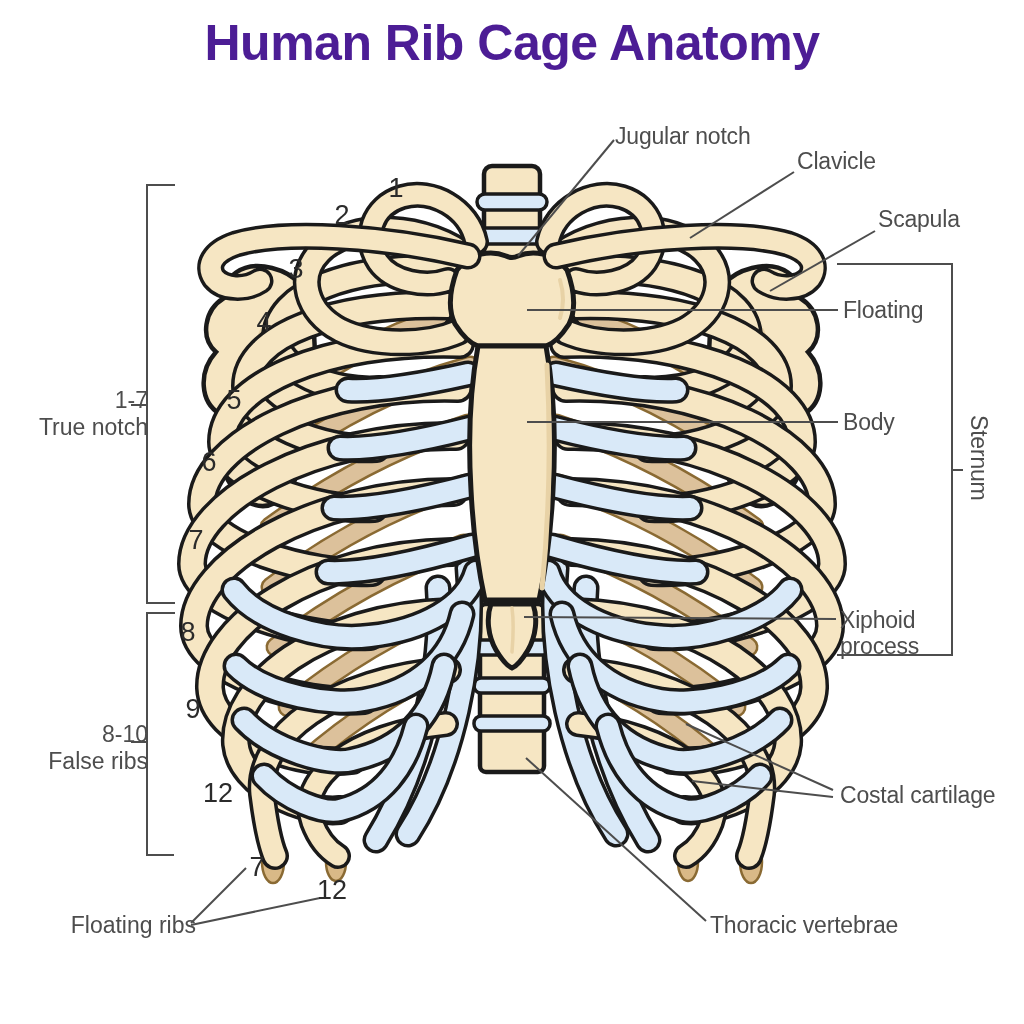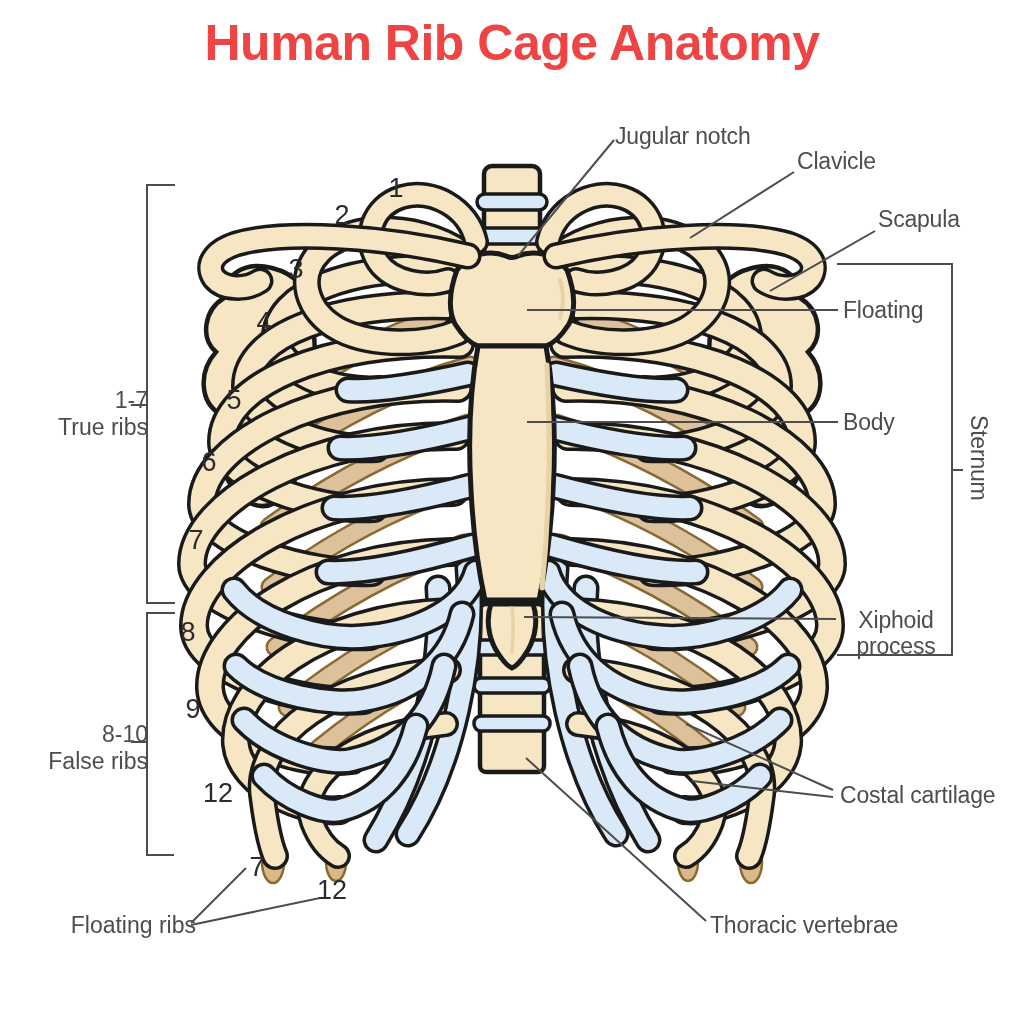--- a/index.html
+++ b/index.html
@@ -3,36 +3,36 @@
 <meta charset="utf-8">
 <style>
   :root{
     --bone:#f6e6c3; --bone-shade:#e8d2a6; --cart:#d9e9f8; --post:#dcc19b;
     --post-ol:#8a6a33; --tip:#d9b987; --outline:#1a1a1a; --label:#4d4d4d; --bg:#ffffff;
   }
   html,body{margin:0;padding:0;}
   body{width:1024px;height:1024px;background:var(--bg);font-family:"Liberation Sans",sans-serif;overflow:hidden;}
   .stage{position:relative;width:1024px;height:1024px;background:var(--bg);}
   .title{position:absolute;left:0;right:0;top:14px;margin:0;text-align:center;
-         font-size:50px;font-weight:600;letter-spacing:-0.5px;color:#ef4444;}
+         font-size:50px;font-weight:600;letter-spacing:-0.5px;color:#4c1d95;}
   svg.illo{position:absolute;left:0;top:0;}
   
   .ol{stroke:var(--outline);fill:none;stroke-linecap:round;}
   .bs{stroke:var(--bone);fill:none;stroke-linecap:round;}
   .cs{stroke:var(--cart);fill:none;stroke-linecap:round;}
   .ps{stroke:var(--post);fill:none;stroke-linecap:round;}
   .pol{stroke:var(--post-ol);fill:none;stroke-linecap:round;}
   .shade{stroke:var(--bone-shade);fill:none;stroke-linecap:round;}
   .solid-bone{fill:var(--bone);stroke:var(--outline);}
   .solid-cart{fill:var(--cart);stroke:var(--outline);}
   .lead{stroke:var(--label);stroke-width:2;fill:none;}
   
   .anat-label{position:absolute;font-size:23px;color:var(--label);letter-spacing:-0.2px;
               white-space:nowrap;transform:translateY(-50%);line-height:26px;}
-  .wrap2{white-space:normal;width:112px;text-align:center;}
+  .wrap2{white-space:normal;width:112px;}
   .vert{writing-mode:vertical-rl;white-space:nowrap;}
   .group-label{position:absolute;font-size:23px;color:var(--label);text-align:right;
                transform:translateY(-50%);line-height:27px;}
   .group-label span{display:block;}
   .num-label{position:absolute;font-size:27px;color:#2b2b2b;transform:translate(-50%,-50%);}
 </style>
 </head>
 <body>
 
 <div class="stage">
@@ -227,21 +227,21 @@
   <div class="anat-label" style="left:878px;top:219px;">Scapula</div>
   <div class="anat-label" style="left:843px;top:310px;">Floating</div>
   <div class="anat-label" style="left:843px;top:422px;">Body</div>
   <div class="anat-label vert" style="left:966px;top:415px;transform:none;">Sternum</div>
   <div class="anat-label wrap2" style="left:840px;top:633px;">Xiphoid process</div>
   <div class="anat-label" style="left:840px;top:795px;">Costal cartilage</div>
   <div class="anat-label" style="left:710px;top:925px;">Thoracic vertebrae</div>
 
   <div class="group-label" style="left:28px;top:414px;width:120px;">
     <span>1-7</span>
-    <span>True ribs</span>
+    <span>True notch</span>
   </div>
   <div class="group-label" style="left:28px;top:748px;width:120px;">
     <span>8-10</span>
     <span>False ribs</span>
   </div>
   <div class="group-label" style="left:46px;top:925px;width:150px;">
     <span>Floating ribs</span>
   </div>
 
   <span class="num-label" style="left:396px;top:188px;">1</span>

